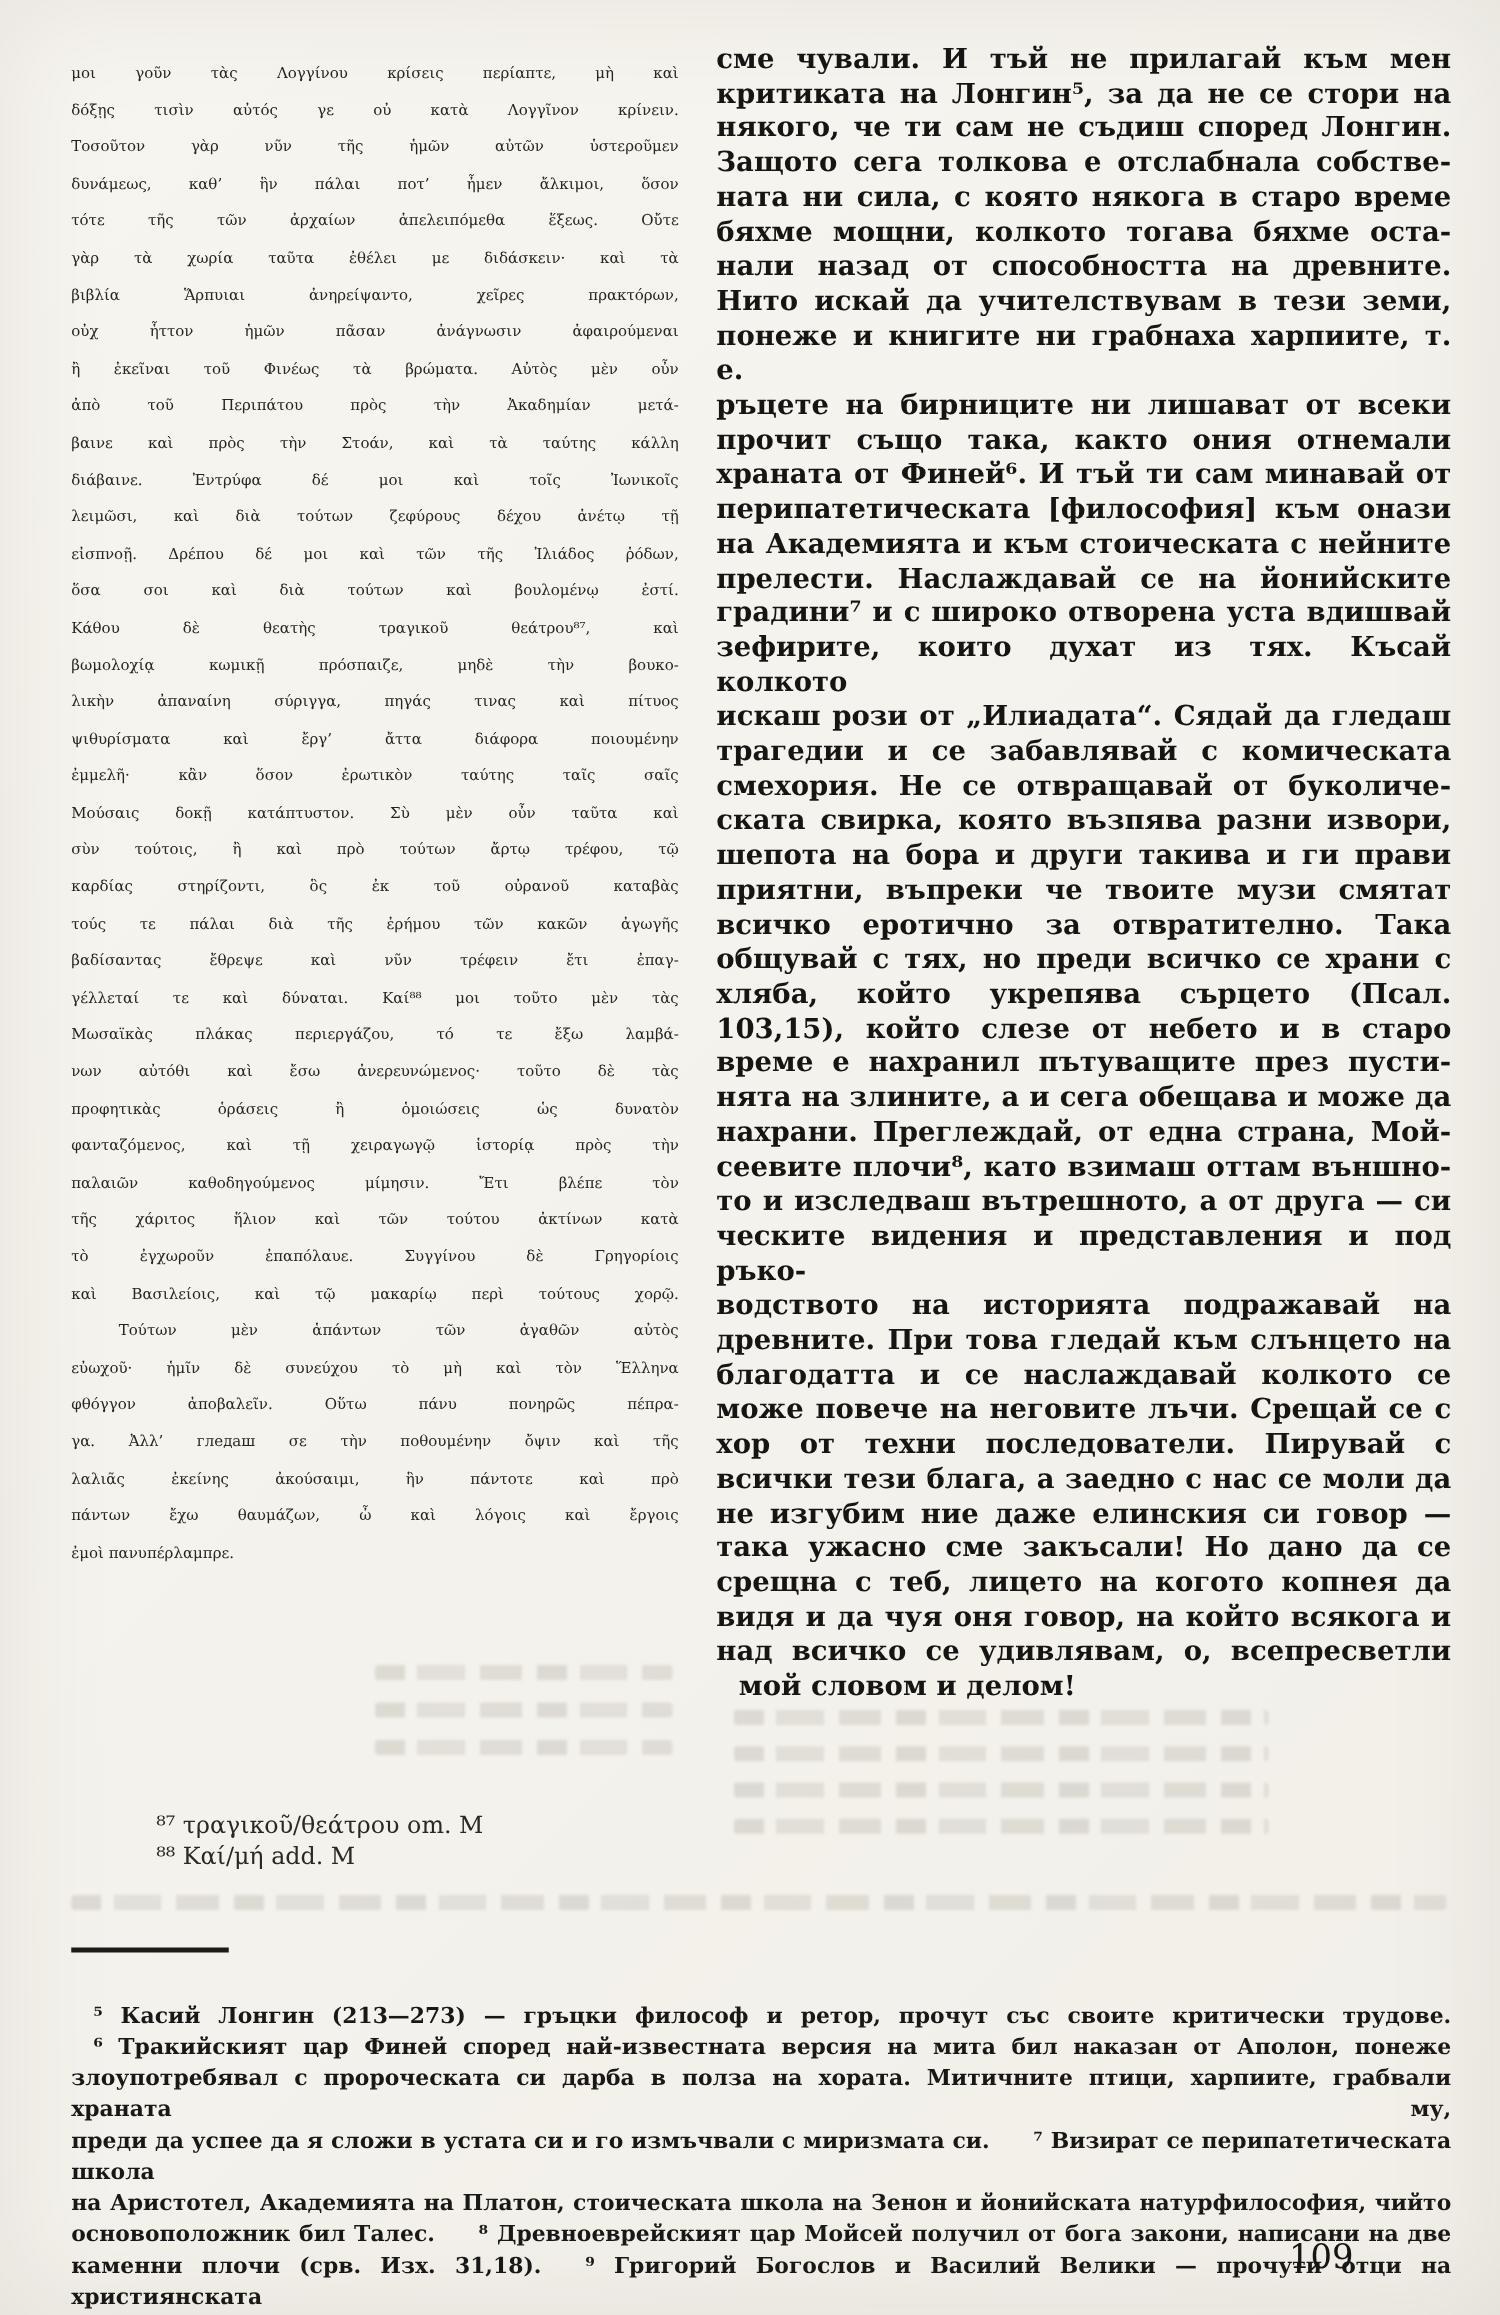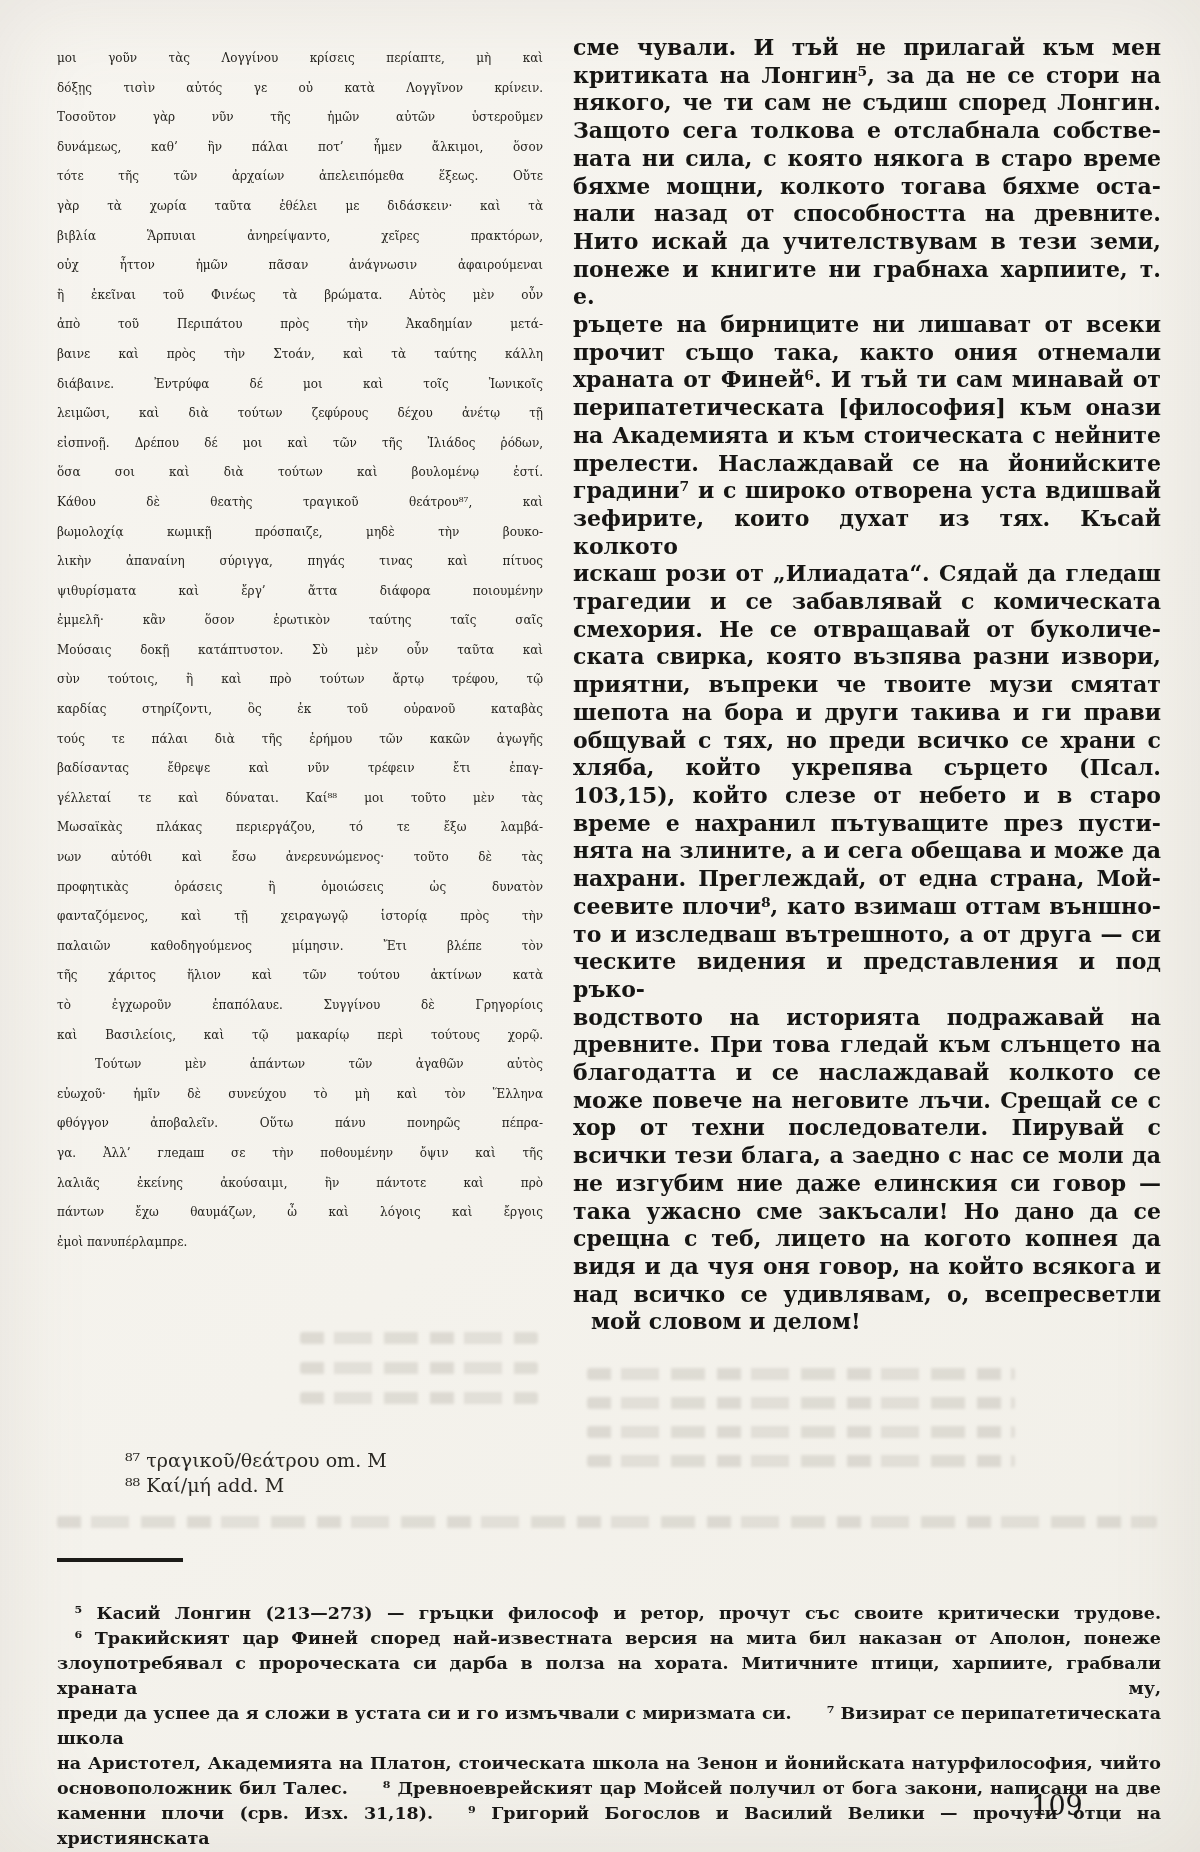--- a/index.html
+++ b/index.html
@@ -160,22 +160,23 @@
       <div class="line">храната от Финей⁶. И тъй ти сам минавай от</div>
       <div class="line">перипатетическата [философия] към онази</div>
       <div class="line">на Академията и към стоическата с нейните</div>
       <div class="line">прелести. Наслаждавай се на йонийските</div>
       <div class="line">градини⁷ и с широко отворена уста вдишвай</div>
       <div class="line">зефирите, които духат из тях. Късай колкото</div>
       <div class="line">искаш рози от „Илиадата“. Сядай да гледаш</div>
       <div class="line">трагедии и се забавлявай с комическата</div>
       <div class="line">смехория. Не се отвращавай от буколиче-</div>
       <div class="line">ската свирка, която възпява разни извори,</div>
+      <div class="line">шепота на бора и други такива и ги прави</div>
       <div class="line">приятни, въпреки че твоите музи смятат</div>
-      <div class="line">шепота на бора и други такива и ги прави</div>
+      <div class="line">всичко еротично за отвратително. Така</div>
       <div class="line">общувай с тях, но преди всичко се храни с</div>
       <div class="line">хляба, който укрепява сърцето (Псал.</div>
       <div class="line">103,15), който слезе от небето и в старо</div>
       <div class="line">време е нахранил пътуващите през пусти-</div>
       <div class="line">нята на злините, а и сега обещава и може да</div>
       <div class="line">нахрани. Преглеждай, от една страна, Мой-</div>
       <div class="line">сеевите плочи⁸, като взимаш оттам външно-</div>
       <div class="line">то и изследваш вътрешното, а от друга — си</div>
       <div class="line">ческите видения и представления и под ръко-</div>
       <div class="line">водството на историята подражавай на</div>

